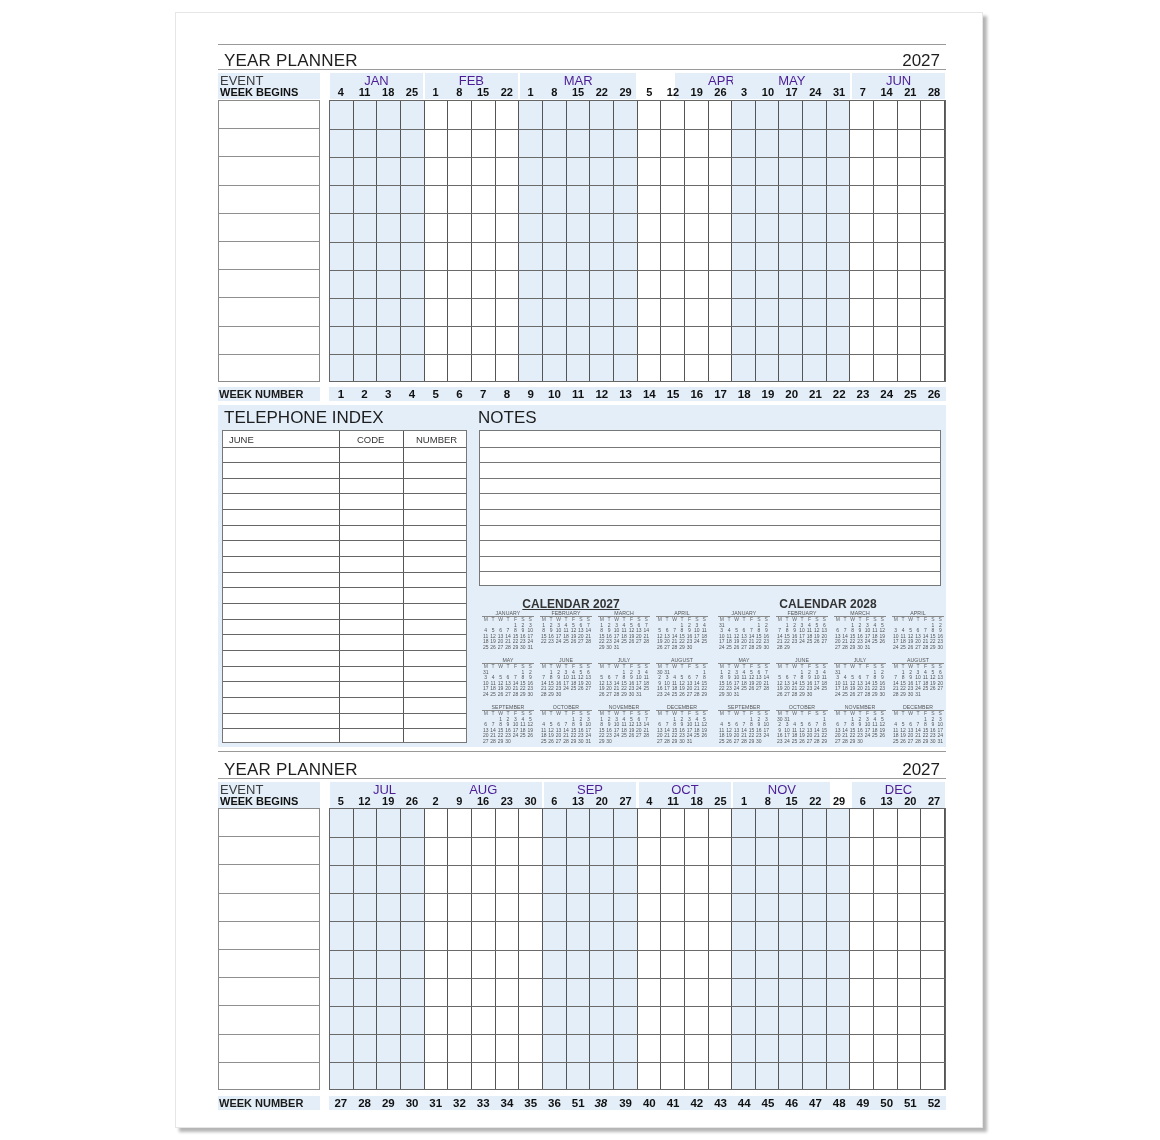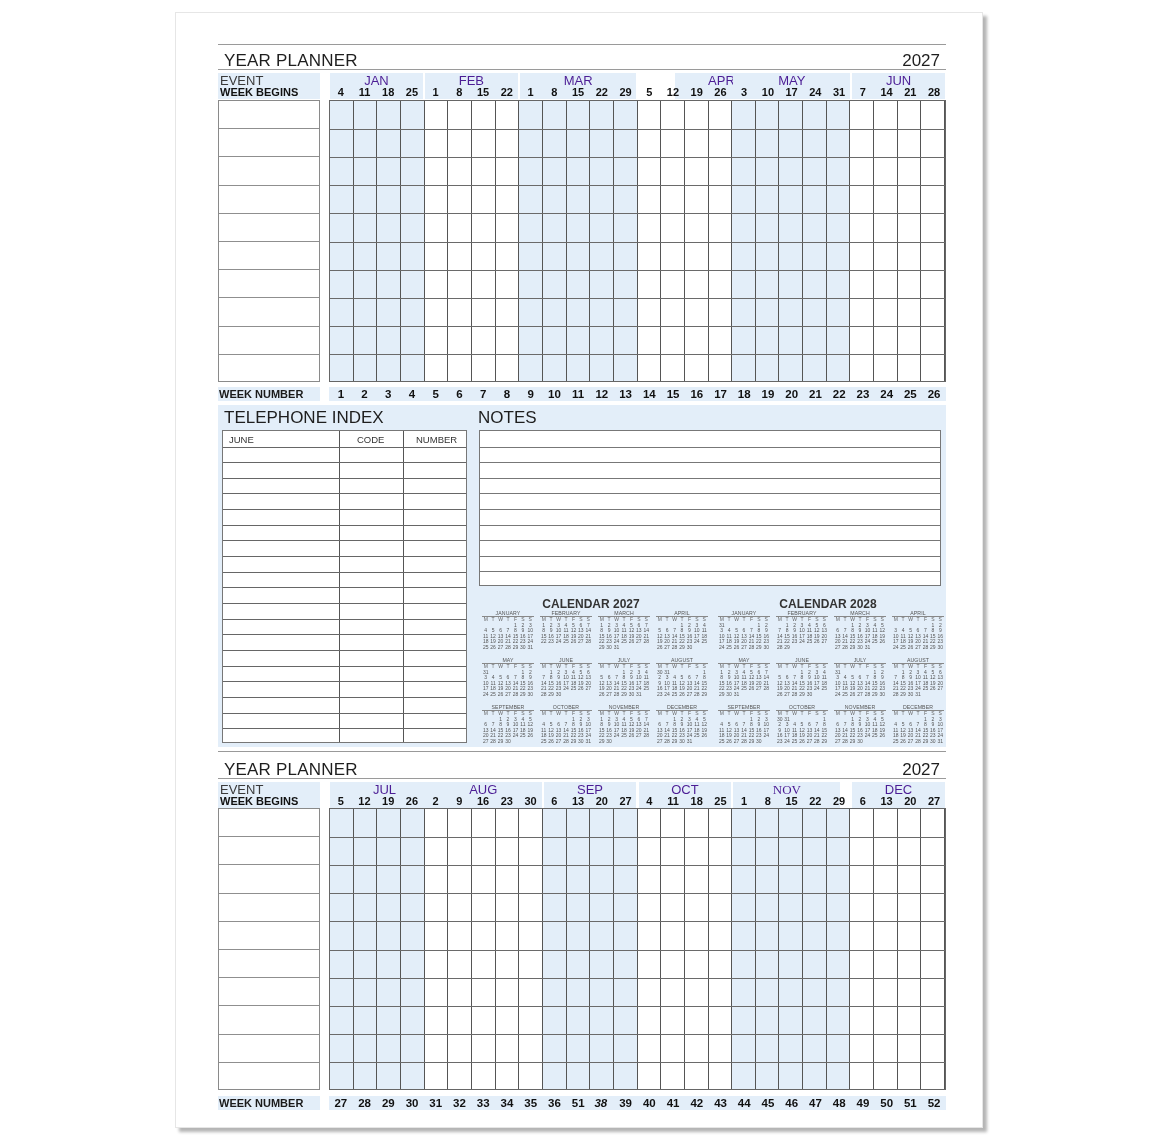--- a/index.html
+++ b/index.html
@@ -214,21 +214,21 @@
     <div class="notesline" style="top: 31.2px;"></div>
     <div class="notesline" style="top: 46.8px;"></div>
     <div class="notesline" style="top: 62.4px;"></div>
     <div class="notesline" style="top: 78px;"></div>
     <div class="notesline" style="top: 93.6px;"></div>
     <div class="notesline" style="top: 109.2px;"></div>
     <div class="notesline" style="top: 124.8px;"></div>
     <div class="notesline" style="top: 140.4px;"></div>
   </div>
 
-<div class="caltitle" style="left:480px;top:597px;width:222px;">CALENDAR 2027</div>
+<div class="caltitle" style="left:460px;top:597px;width:222px;text-decoration:underline;">CALENDAR 2027</div>
 <div class="caltitle" style="left:717px;top:597px;width:222px;">CALENDAR 2028</div>
 <div id="cal0">
     <div class="mini" style="left: 482px; top: 610px;">
       <div class="mt">JANUARY</div>
       <div class="dg">
         <span class="dh">M</span>
         <span class="dh">T</span>
         <span class="dh">W</span>
         <span class="dh">T</span>
         <span class="dh">F</span>
@@ -1381,21 +1381,21 @@
     <span class="wk" style="left: 566.308px; top: 795px;">13</span>
     <span class="wk" style="left: 590.038px; top: 795px;">20</span>
     <span class="wk" style="left: 613.769px; top: 795px;">27</span>
     <div class="mhead lb" style="left: 638.5px; width: 92.9231px; top: 782px;">
       <span class="mn">OCT</span>
     </div>
     <span class="wk" style="left: 637.5px; top: 795px;">4</span>
     <span class="wk" style="left: 661.231px; top: 795px;">11</span>
     <span class="wk" style="left: 684.962px; top: 795px;">18</span>
     <span class="wk" style="left: 708.692px; top: 795px;">25</span>
-    <div class="mhead lb" style="left: 733.423px; width: 107px; top: 782px; font-family: Liberation Serif, serif;">
+    <div class="mhead lb" style="left: 733.423px; width: 97px; top: 782px;">
       <span class="mn">NOV</span>
     </div>
     <span class="wk" style="left: 732.423px; top: 795px;">1</span>
     <span class="wk" style="left: 756.154px; top: 795px;">8</span>
     <span class="wk" style="left: 779.885px; top: 795px;">15</span>
     <span class="wk" style="left: 803.615px; top: 795px;">22</span>
     <span class="wk" style="left: 827.346px; top: 795px;">29</span>
     <div class="mhead lb" style="left: 852.077px; width: 92.9231px; top: 782px;">
       <span class="mn">DEC</span>
     </div>

